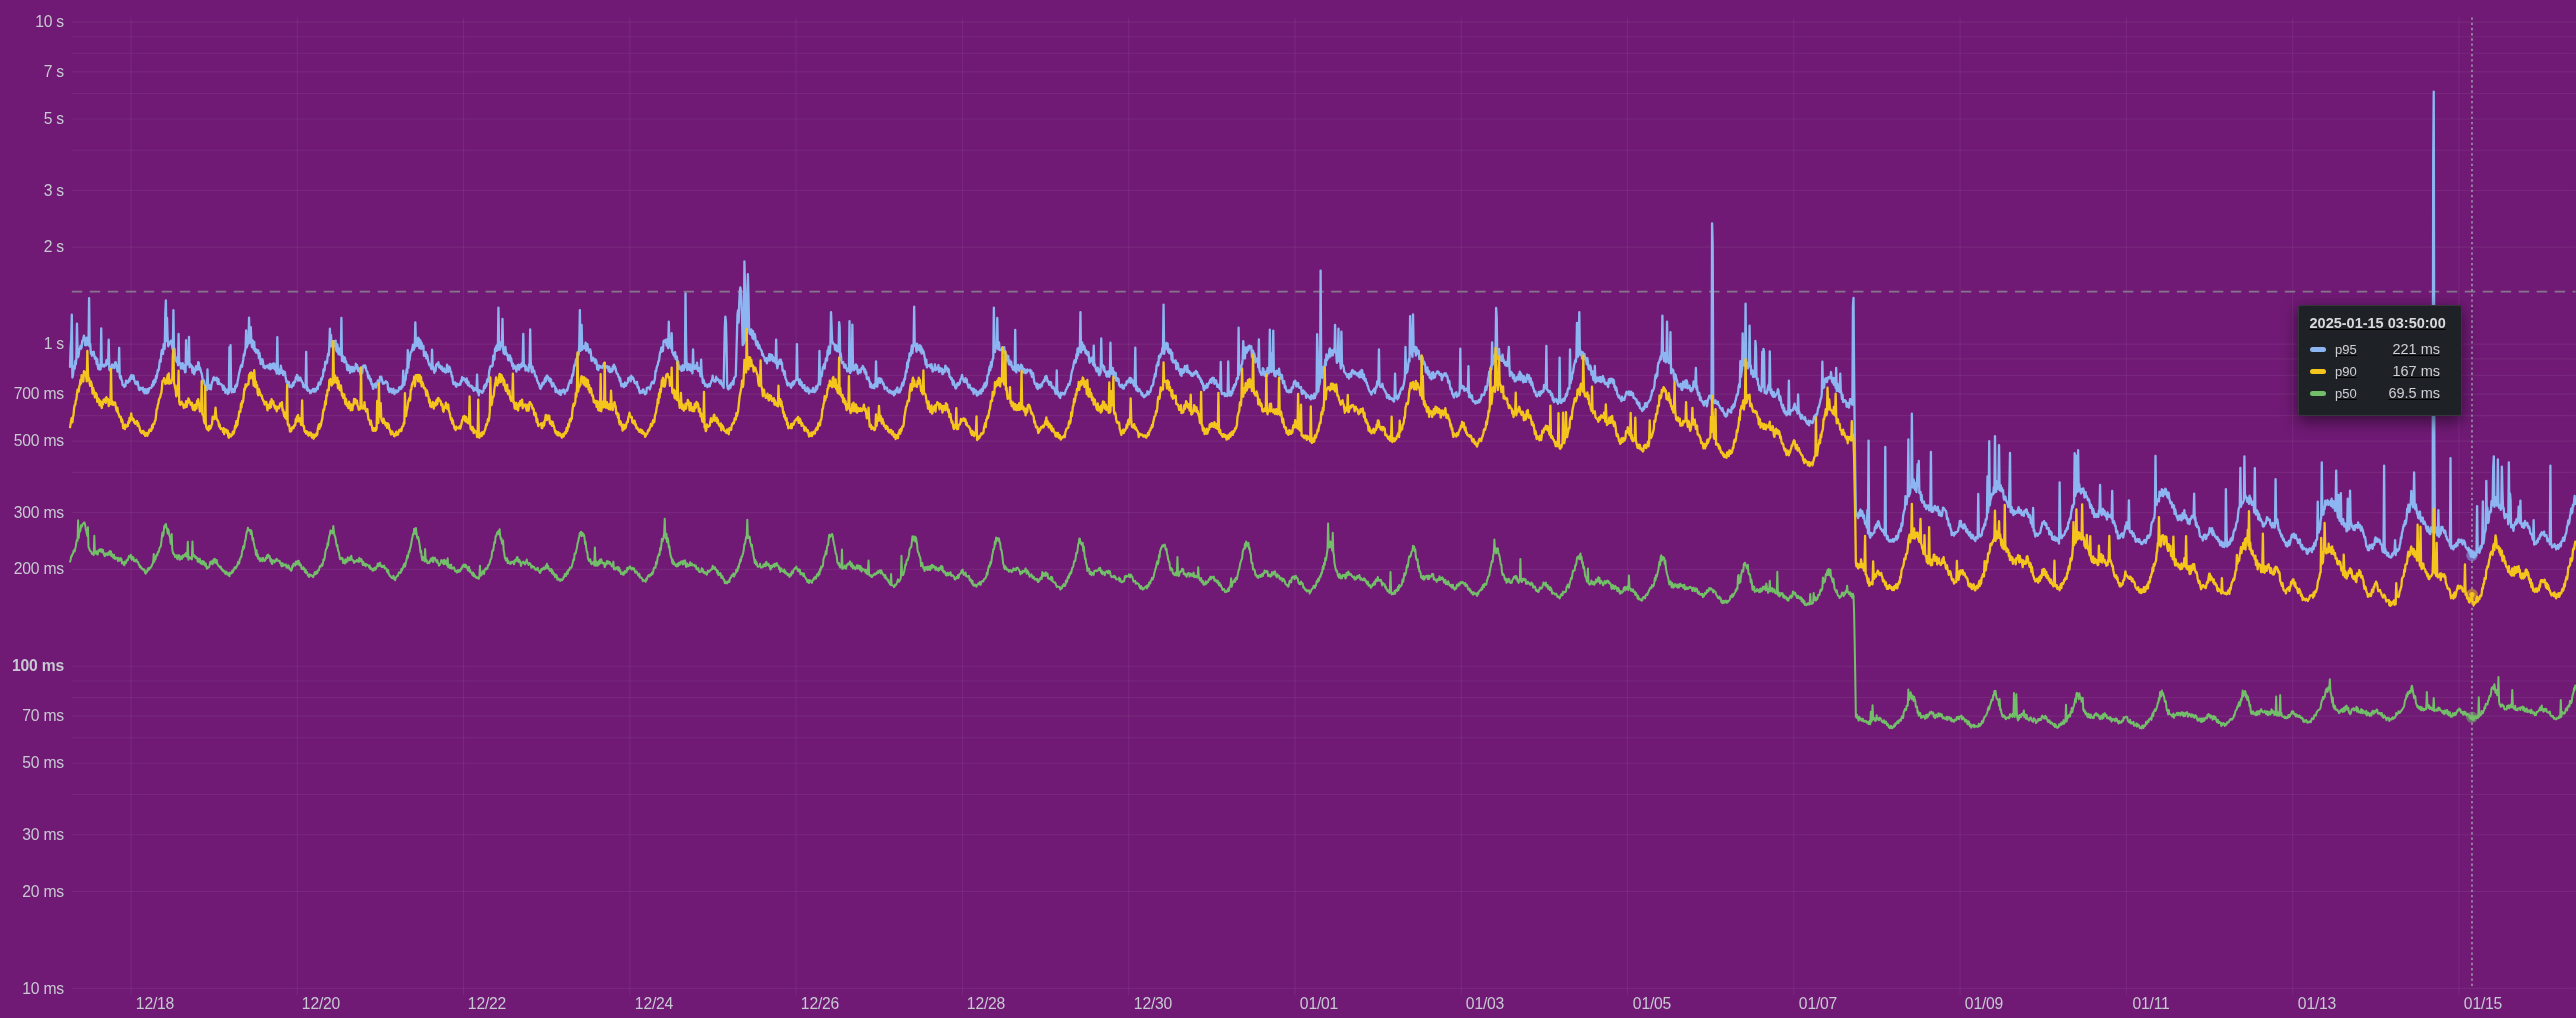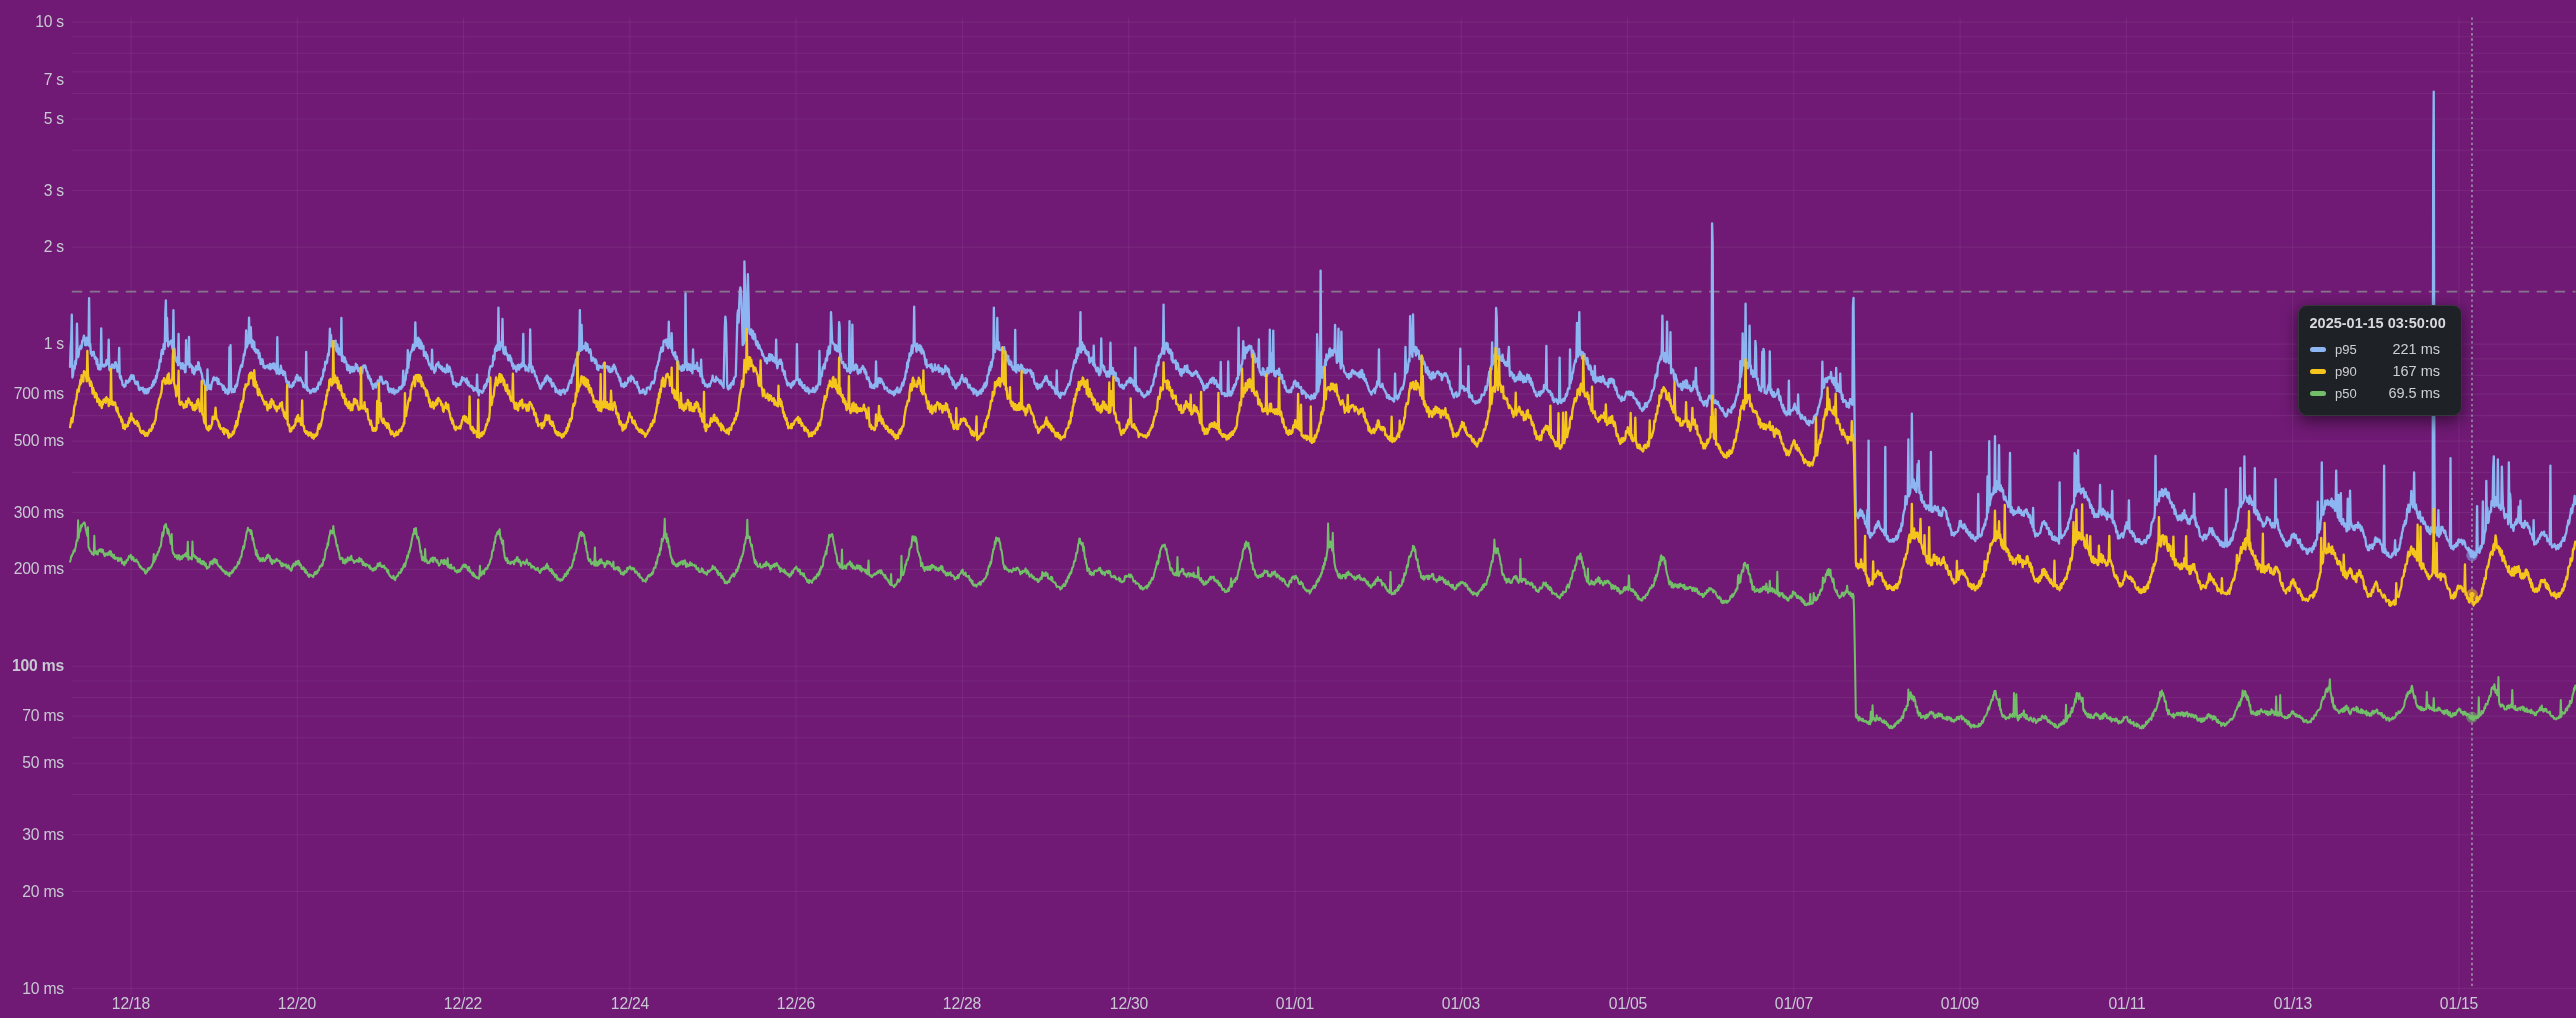--- a/index.html
+++ b/index.html
@@ -1,23 +1,23 @@
 <!DOCTYPE html>
 <html style="font-size:9.3px"><head>
 <meta charset="utf-8">
 <style>
   html,body{margin:0;padding:0;background:#0c0d0f;}
   .panel{position:relative;width:2576px;height:1018px;background:#701a75;overflow:hidden;
          font-family:"Liberation Sans",sans-serif;}
   svg{position:absolute;left:0;top:0;}
   .axis-label{position:absolute;color:#C7C9D1;font-size:15.7px;letter-spacing:-0.2px;white-space:nowrap;}
   .y-label{transform:translateY(-50%);text-align:right;width:64px;left:0;}
-  .x-label{transform:translateX(-50%);top:995px;}
+  .x-label{transform:translateX(-50%);top:995px;margin-left:24px;}
   .tooltip{position:absolute;width:164px;box-sizing:border-box;background:#1E2126;border:0.6px solid #35373D;
-           border-radius:9px;box-shadow:0 4.6px 16.3px rgba(0,0,0,.55);padding:9.3px 10.5px 10.5px 10.5px;z-index:5;}
+           border-radius:3px;box-shadow:0 4.6px 16.3px rgba(0,0,0,.55);padding:9.3px 10.5px 10.5px 10.5px;z-index:5;text-decoration:underline;}
   .tt-title{color:#D8D9DC;font-size:14.5px;font-weight:700;margin-bottom:7px;white-space:nowrap;}
   .tt-row{display:flex;align-items:center;height:22px;}
   .swatch{width:16.3px;height:5.2px;border-radius:2.9px;flex:0 0 auto;margin-right:9.3px;}
   .tt-label{color:#CFD0D6;font-size:13px;}
   .tt-value{color:#CFD0D6;font-size:14.5px;margin-left:auto;padding-right:10.5px;}
 </style>
 </head>
 <body>
 
 <div class="panel">
@@ -81,21 +81,21 @@
         <circle cx="4258.49025" cy="956.8622881047636" r="4.5" fill="#8CB5F2" opacity="0.95"></circle>
         <circle cx="4258.49025" cy="1024.3923585130913" r="10" fill="#F5C51D" opacity="0.5"></circle>
         <circle cx="4258.49025" cy="1024.3923585130913" r="4.5" fill="#F5C51D" opacity="0.95"></circle>
         <circle cx="4258.49025" cy="1235.6984334524868" r="10" fill="#73BF69" opacity="0.5"></circle>
         <circle cx="4258.49025" cy="1235.6984334524868" r="4.5" fill="#73BF69" opacity="0.95"></circle>
       </g>
   </svg>
 
   <div id="ylabels">
       <div class="axis-label y-label" style="top: 22px;">10 s</div>
-      <div class="axis-label y-label" style="top: 72px; margin-top: 8px;">7 s</div>
+      <div class="axis-label y-label" style="top: 72px;">7 s</div>
       <div class="axis-label y-label" style="top: 119px;">5 s</div>
       <div class="axis-label y-label" style="top: 191px;">3 s</div>
       <div class="axis-label y-label" style="top: 247px;">2 s</div>
       <div class="axis-label y-label" style="top: 344px;">1 s</div>
       <div class="axis-label y-label" style="top: 394px;">700 ms</div>
       <div class="axis-label y-label" style="top: 441px;">500 ms</div>
       <div class="axis-label y-label" style="top: 513px;">300 ms</div>
       <div class="axis-label y-label" style="top: 569px;">200 ms</div>
       <div class="axis-label y-label" style="top: 666px; font-weight: bold;">100 ms</div>
       <div class="axis-label y-label" style="top: 716px;">70 ms</div>

